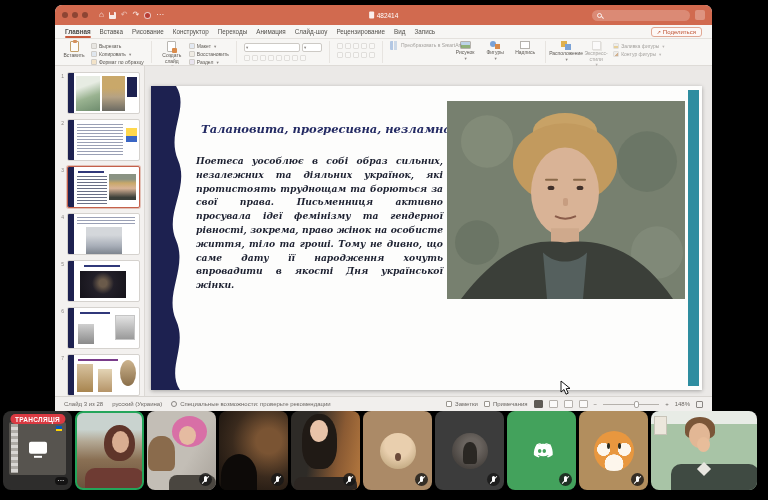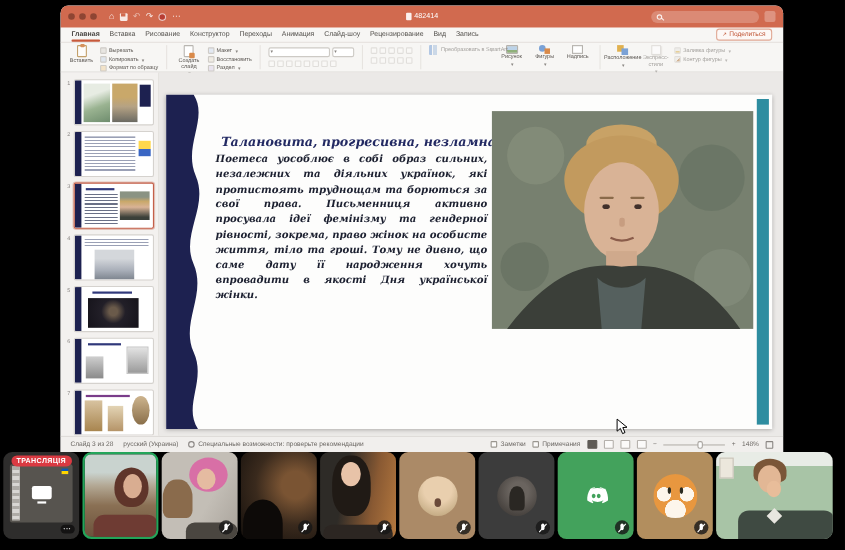--- a/index.html
+++ b/index.html
@@ -93,21 +93,21 @@
   .v7 .e1 { display:block; left:10px; top:4px; width:40px; height:2px; background:#7a3c8a; }
   .v7 .e2 { display:block; left:9px; top:9px; width:16px; height:28px; background:linear-gradient(180deg,#d8c3a0,#a8854f); }
   .v7 .e3 { display:block; left:30px; top:14px; width:14px; height:23px; background:linear-gradient(180deg,#e3d4b5,#b59468); }
   .v7 .e4 { display:block; right:3px; top:5px; width:16px; height:26px; border-radius:50%; background:linear-gradient(180deg,#cdb48e,#8a6f4a); }
 
   .canvas { position:relative; flex:1; background:#ebe9e7; }
   .slide { position:absolute; left:6px; top:20px; width:551px; height:304px; background:#fdfdfc; box-shadow:0 1px 4px rgba(0,0,0,.3); }
   .wave { position:absolute; left:0; top:0; width:46px; height:100%; }
   .teal-bar { position:absolute; right:3px; top:4px; bottom:4px; width:11px; background:#2e8da0; }
   .slide-title { position:absolute; left:50px; top:36px; width:250px; text-align:center; font-family:"DejaVu Serif",serif; font-style:italic; font-weight:bold; font-size:11.5px; color:#232a63; }
-  .slide-body { position:absolute; left:45px; top:52px; width:247px; font-family:"DejaVu Serif",serif; font-style:italic; font-weight:bold; font-size:9.2px; line-height:1.5; color:#1c2030; text-align:justify; }
+  .slide-body { position:absolute; left:45px; top:68px; width:247px; font-family:"DejaVu Serif",serif; font-style:italic; font-weight:bold; font-size:9.2px; line-height:1.5; color:#1c2030; text-align:justify; }
   .portrait { position:absolute; left:296px; top:15px; width:238px; height:198px; }
 
   .statusbar { height:15px; background:#f1efed; border-top:1px solid #d8d5d1; display:flex; align-items:center; font-size:6px; color:#6b6763; padding:0 9px; gap:9px; }
   .acc { display:flex; align-items:center; gap:3px; }
   .acc-icon { width:6px; height:6px; border:1px solid #8a8683; border-radius:50%; }
   .sb-right { margin-left:auto; display:flex; align-items:center; gap:6px; }
   .sb-ic { width:6px; height:6px; border:1px solid #9a968f; border-radius:1px; background:#fbfaf9; }
   .vi { width:9px; height:8px; border:1px solid #b5b1ac; border-radius:1px; background:#fbfaf9; }
   .vi.active { background:#5f5b56; border-color:#5f5b56; }
   .zoom-minus::before { content:"\2212"; }

